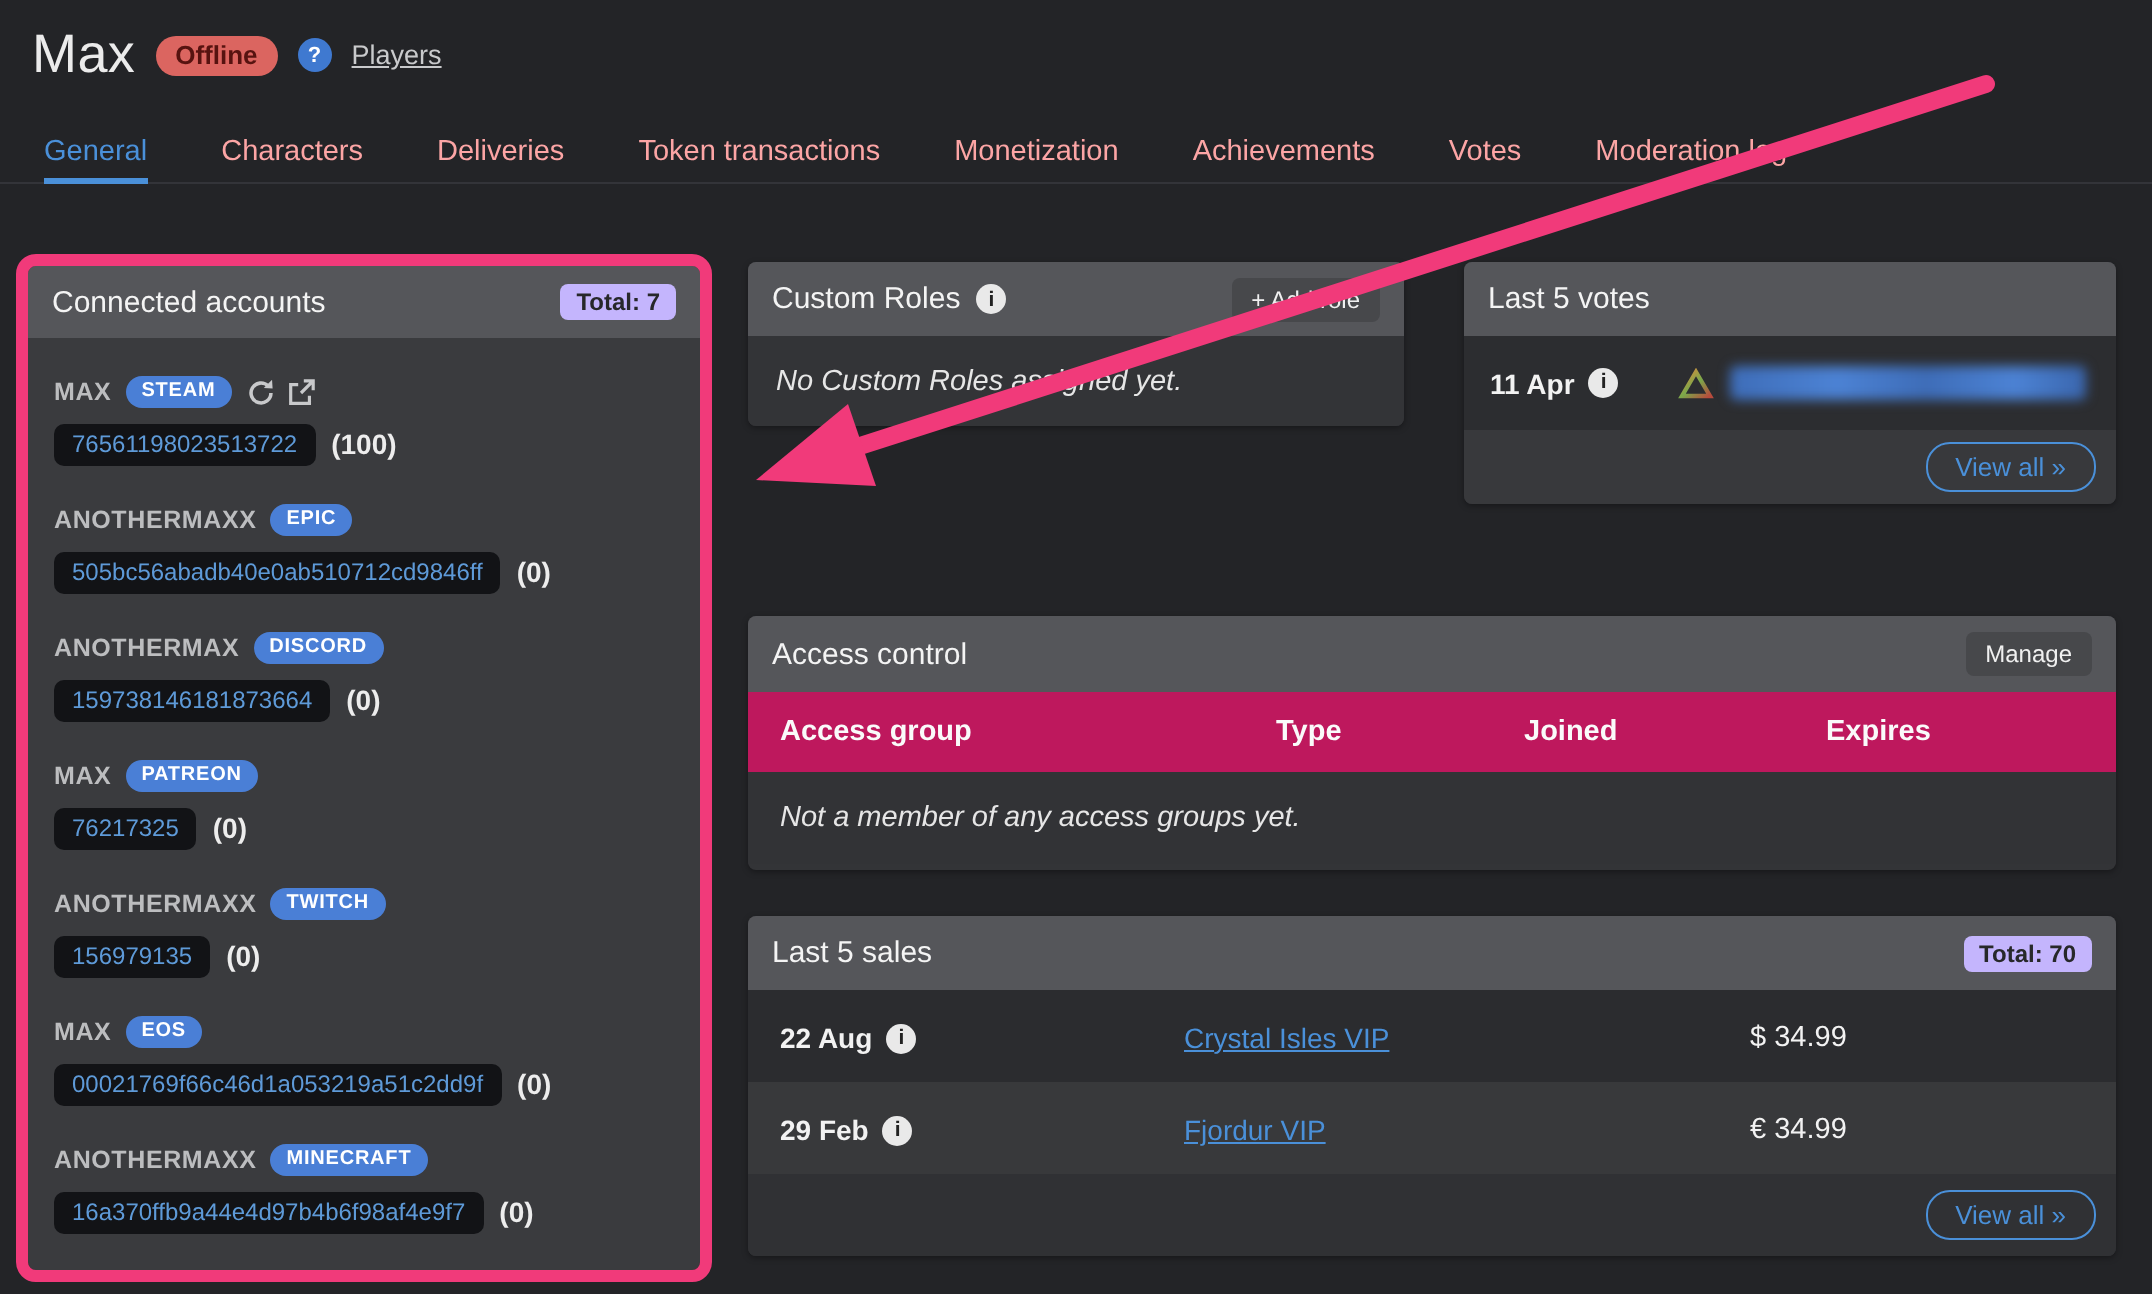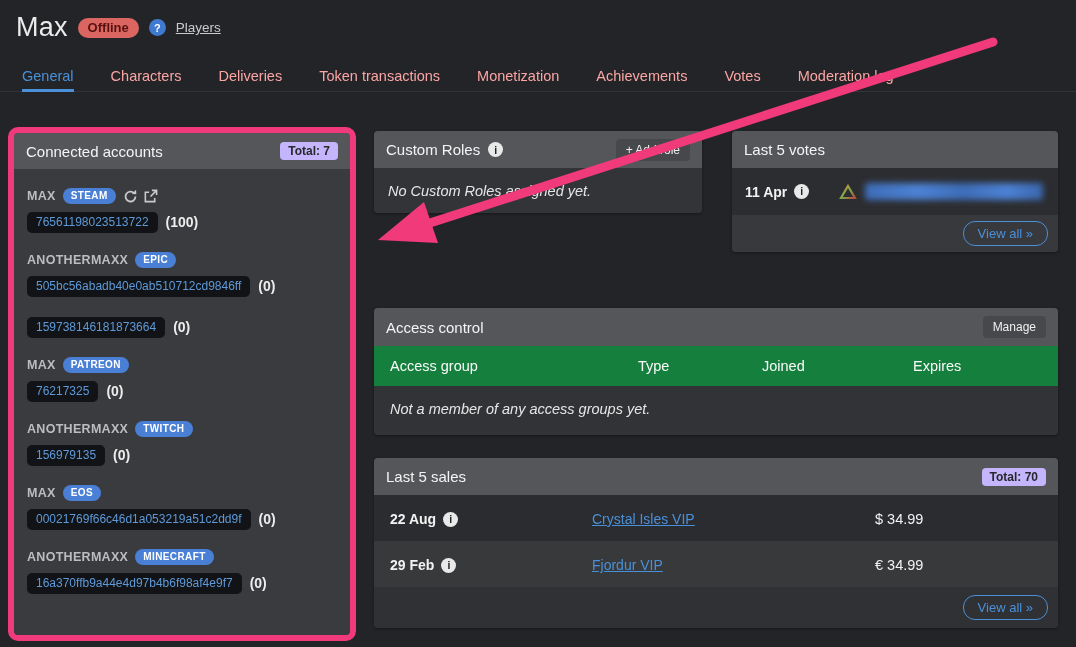--- a/index.html
+++ b/index.html
@@ -50,21 +50,21 @@
   
   .votes-panel { left:732px; top:131px; width:326px; height:121px; }
   .vote-row { height:47px; background:#2c2d30; display:flex; align-items:center; padding:0 13px; gap:8px; }
   .vote-date { display:flex; gap:7px; font-weight:bold; font-size:14px; color:#f2f2f2; }
   .ark-icon { margin-left:22px; flex:none; }
   .redacted-link { width:178px; height:17px; border-radius:3px; background:linear-gradient(90deg,#3e6db8,#4c82d4 30%,#3e6db8 55%,#4c82d4 80%,#3a66ad); filter:blur(3px); cursor:pointer; }
   .panel-footer { height:37px; background:#38393c; display:flex; align-items:center; justify-content:flex-end; padding:0 10px; }
   
   .access-panel { left:374px; top:308px; width:684px; height:127px; }
   .access-panel .panel-header { height:38px; }
-  .access-table-head { height:40px; background:#15803d; display:grid; grid-template-columns:248px 124px 151px 1fr; align-items:center; padding:0 16px; font-weight:normal; font-size:14.5px; color:#fafafa; }
+  .access-table-head { height:40px; background:#be185d; display:grid; grid-template-columns:248px 124px 151px 1fr; align-items:center; padding:0 16px; font-weight:bold; font-size:14.5px; color:#fafafa; }
   .access-empty { height:46px; background:#323336; display:flex; align-items:center; padding:0 16px; }
   
   .sales-panel { left:374px; top:458px; width:684px; height:170px; }
   .sale-row { height:46px; display:grid; grid-template-columns:202px 283px 1fr; align-items:center; padding:16px 16px; }
   .sale-row:nth-of-type(odd) { background:#2b2c2f; }
   .sale-row:nth-of-type(even) { background:#38393b; }
   .sale-date { display:flex; align-items:center; gap:7px; font-weight:bold; font-size:14px; color:#f2f2f2; }
   .sale-link { color:#4a90d9; font-size:14px; text-decoration:underline; cursor:pointer; }
   .sale-price { font-size:14.5px; color:#f2f2f2; }
   .sales-panel .panel-footer { height:41px; background:#303134; }
@@ -135,20 +135,25 @@
           <span class="platform-badge">EPIC</span>
 
         </div>
         <div class="acct-id-row">
           <span class="code-pill">505bc56abadb40e0ab510712cd9846ff</span>
           <span class="acct-count">(0)</span>
         </div>
       </div>
 
       <div class="account">
+        <div class="acct-name-row">
+          <span class="acct-name">ANOTHERMAX</span>
+          <span class="platform-badge">DISCORD</span>
+
+        </div>
         <div class="acct-id-row">
           <span class="code-pill">159738146181873664</span>
           <span class="acct-count">(0)</span>
         </div>
       </div>
 
       <div class="account">
         <div class="acct-name-row">
           <span class="acct-name">MAX</span>
           <span class="platform-badge">PATREON</span>

